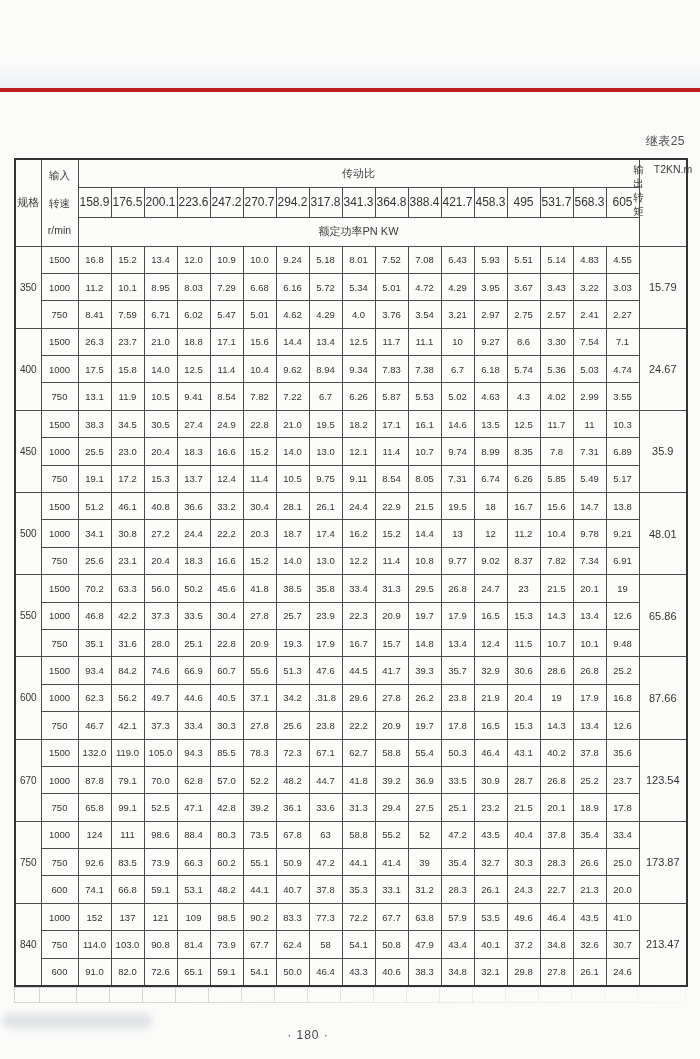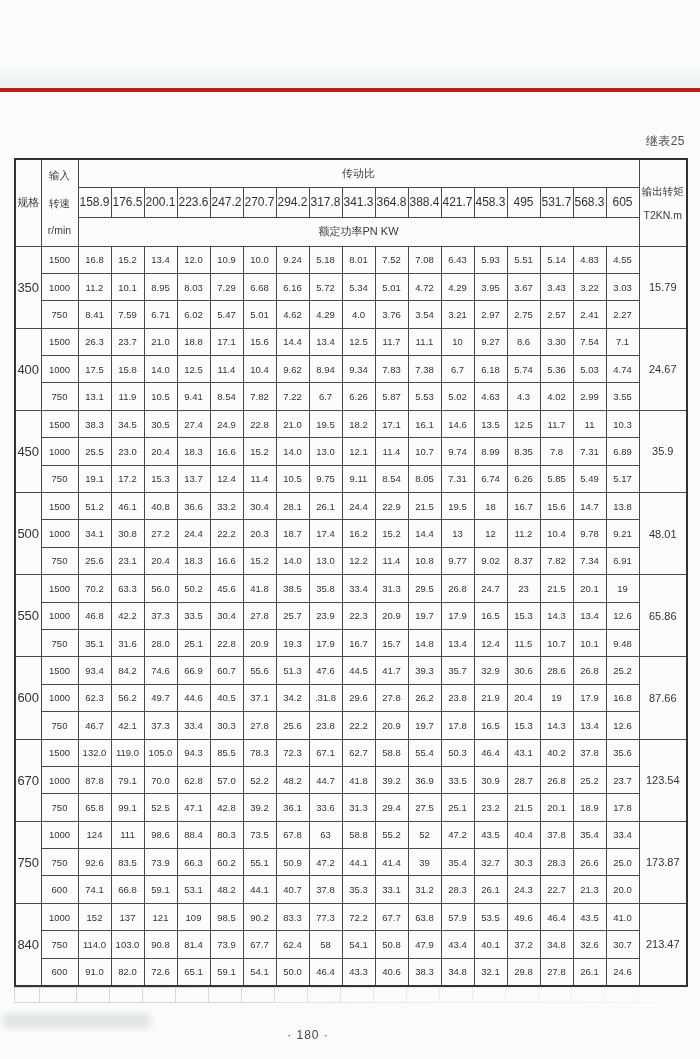--- a/index.html
+++ b/index.html
@@ -16,24 +16,24 @@
   .table-wrap{position:absolute;left:14px;top:158px;}
   table{border-collapse:collapse;table-layout:fixed;width:672px;border:2px solid #333;background:#fcfcfa;}
   th,td{border:1px solid #4b4b4b;text-align:center;vertical-align:middle;padding:0;font-weight:normal;}
   thead th{font-size:11px;color:#3c3c3c;}
   thead tr.r1{height:28px;}
   thead tr.r2{height:30px;}
   thead tr.r3{height:29px;}
   th.ratio{font-size:12px;color:#333;}
   tbody tr{height:27.4px;}
   tbody td{font-size:9.5px;color:#333;}
-  td.spec{font-size:13px;color:#333;}
+  td.spec{font-size:10px;color:#333;}
   td.torque{font-size:11px;color:#333;}
   .vstack{display:flex;flex-direction:column;justify-content:space-around;height:80px;font-size:10.5px;}
-  .vstack2{display:flex;flex-direction:column;justify-content:center;gap:10px;height:80px;font-size:10.5px;}
+  .vstack2{display:flex;justify-content:center;gap:10px;height:80px;font-size:10.5px;text-align:right;}
   .ghost-row{position:absolute;left:14px;top:987px;width:672px;height:16px;display:flex;opacity:.32;
     -webkit-mask-image:linear-gradient(to right,#000 25%,rgba(0,0,0,.5) 55%,rgba(0,0,0,.15) 100%);
     mask-image:linear-gradient(to right,#000 25%,rgba(0,0,0,.5) 55%,rgba(0,0,0,.15) 100%);}
   .ghost-cell{border:1px solid #8a8a8a;border-left:none;height:100%;box-sizing:border-box;}
   .ghost-cell:first-child{border-left:1px solid #8a8a8a;}
   .smudge{position:absolute;left:2px;top:1013px;width:150px;height:16px;background:rgba(100,116,136,.16);
     filter:blur(3px);border-radius:8px;}
   .page-number{position:absolute;left:0;top:1028px;width:616px;text-align:center;font-size:12px;color:#454545;letter-spacing:1px;}
 </style>
 </head>

